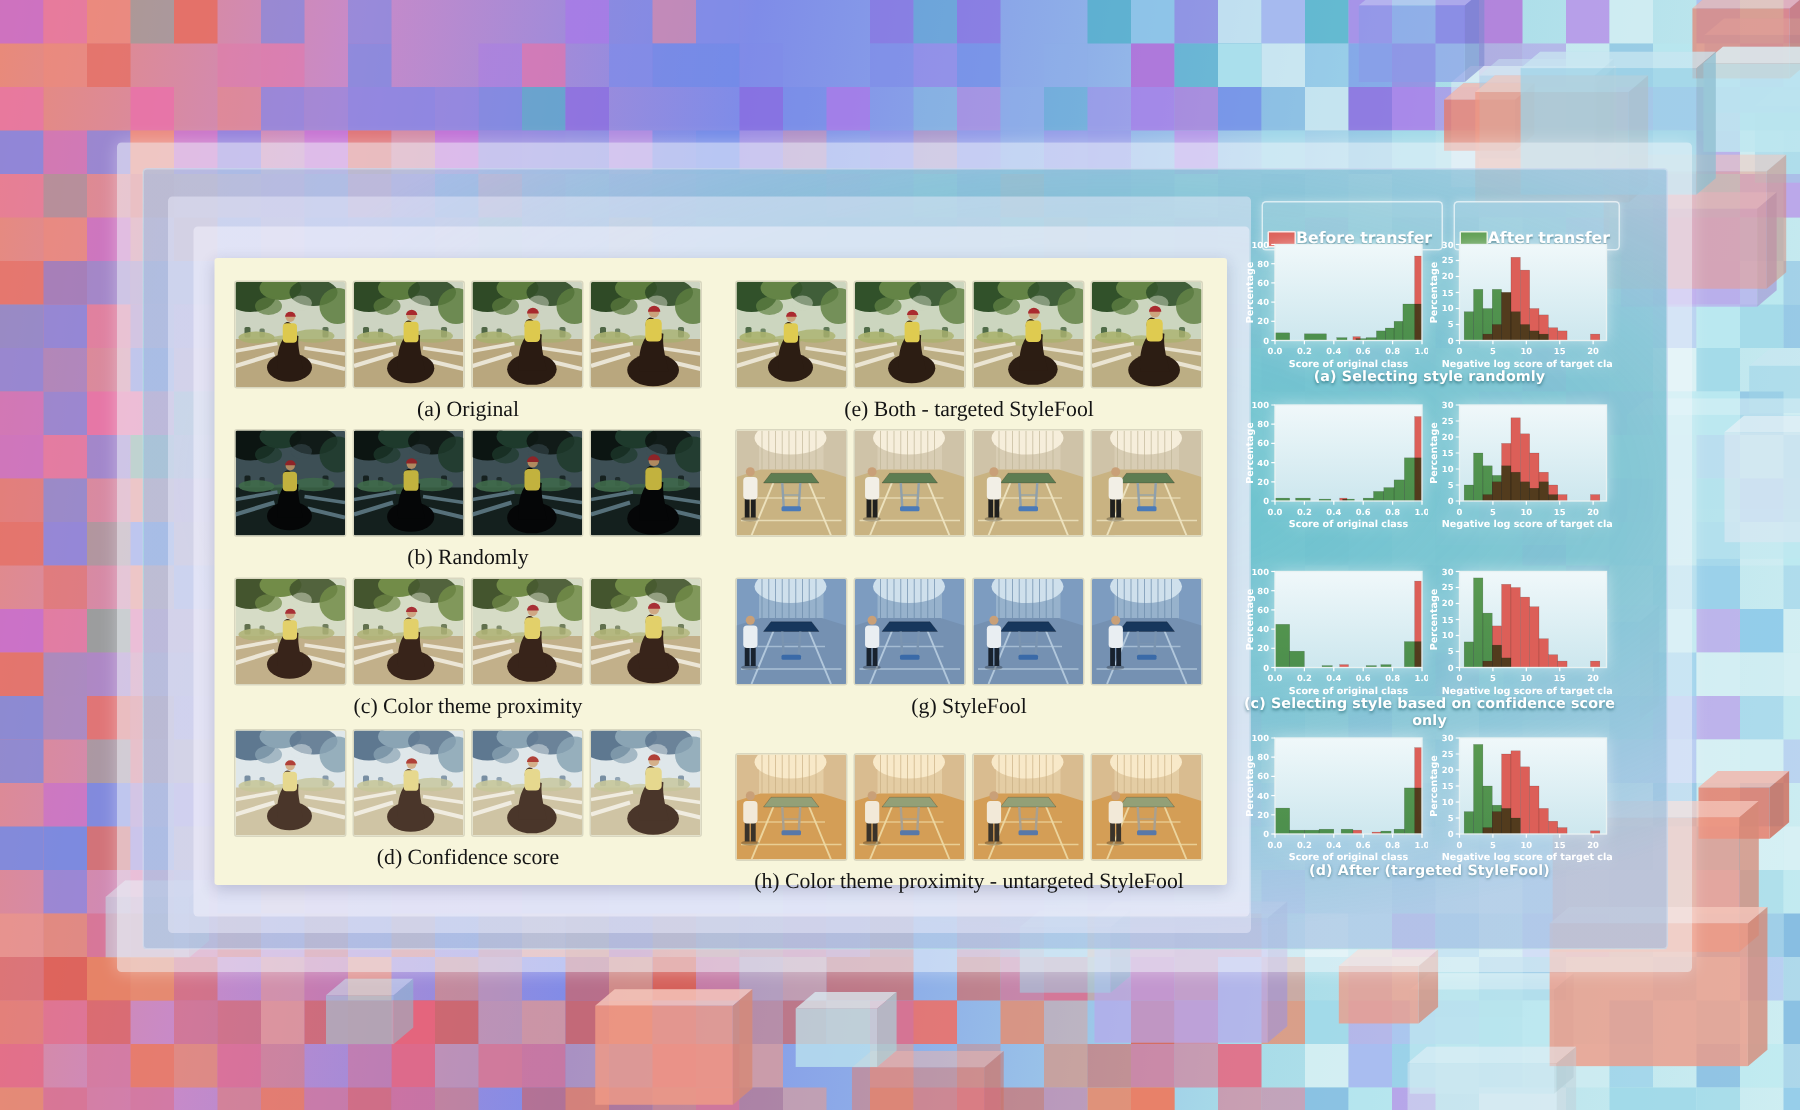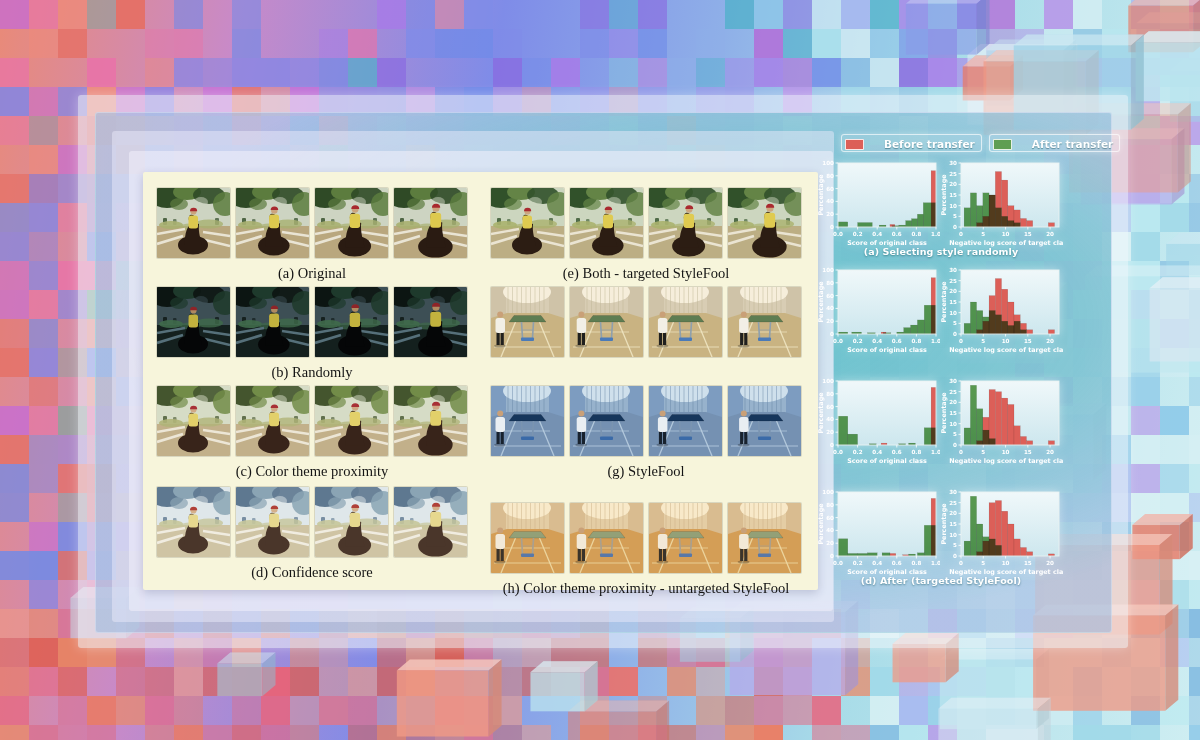--- a/index.html
+++ b/index.html
@@ -19,26 +19,26 @@
   #figure-panel{left:143px;top:172px;width:675px;height:418px;background:#f7f5db;
     box-shadow:0 3px 10px rgba(40,40,90,0.2);border-radius:2px;}
   .fig-row{position:absolute;width:310px;height:95px;}
   .thumb{position:absolute;top:0;width:73px;height:70px;overflow:hidden;border-radius:1px;
     box-shadow:0 0 0 1px rgba(0,0,0,0.12);}
   .thumb svg{display:block;width:73px;height:70px;}
   .fig-caption{position:absolute;width:310px;text-align:center;
     font-family:"Liberation Serif","DejaVu Serif",serif;font-size:14.5px;line-height:17px;color:#141414;}
   #hist-col{position:absolute;left:816px;top:130px;width:256px;height:480px;color:#fff;}
   #legend{position:absolute;left:25px;top:4px;display:flex;gap:7px;}
-  .legend-item{display:flex;align-items:center;gap:20px;padding:3px 6px 1px 3px;
+  .legend-item{display:flex;align-items:center;gap:0;padding:18px 6px 1px 3px;
     border:1px solid rgba(255,255,255,0.65);border-radius:3px;background:rgba(255,255,255,0.14);
     box-shadow:0 0 6px rgba(255,255,255,0.35);}
   .legend-swatch{width:17px;height:9px;border:1px solid rgba(255,255,255,0.85);border-radius:1px;}
   .legend-label{font-size:10.5px;font-weight:bold;text-shadow:0 1px 1px rgba(0,60,70,0.45);white-space:nowrap;}
-  .hist-group{position:absolute;left:0;width:256px;height:110px;}
+  .hist-group{position:absolute;left:12px;width:256px;height:110px;}
   .hist-plot{position:absolute;top:0;filter:drop-shadow(0 0 5px rgba(255,255,255,0.45));}
   .hist-plot svg{display:block;}
   #hist-col svg text{font-family:"DejaVu Sans",sans-serif;fill:#ffffff;font-weight:bold;}
   .hist-caption{position:absolute;left:0;width:250px;text-align:center;font-size:9.5px;font-weight:bold;
     text-shadow:0 1px 2px rgba(0,70,80,0.5);letter-spacing:0.1px;}
 </style>
 </head>
 <body>
 
 <div id="app">
@@ -2507,20 +2507,21 @@
             <line x1="66.55" y1="67" x2="66.55" y2="69.5" stroke="#fff" stroke-width="0.8"></line>
             <text x="66.55" y="76" font-size="5.6" text-anchor="middle">10</text>
             <line x1="88.82" y1="67" x2="88.82" y2="69.5" stroke="#fff" stroke-width="0.8"></line>
             <text x="88.82" y="76" font-size="5.6" text-anchor="middle">15</text>
             <line x1="111.09" y1="67" x2="111.09" y2="69.5" stroke="#fff" stroke-width="0.8"></line>
             <text x="111.09" y="76" font-size="5.6" text-anchor="middle">20</text>
             <text x="71" y="84.5" font-size="6.4" text-anchor="middle">Negative log score of target class</text>
             <text transform="translate(7,35) rotate(-90)" font-size="6.4" text-anchor="middle">Percentage</text>
           </svg>
         </div>
+        <div class="hist-caption" style="top: 86px;">(c) Selecting style based on confidence score only</div>
       </div>
       <div class="hist-group" style="top: 359px;">
         <div class="hist-plot" style="left: 0px;">
           <svg xmlns="http://www.w3.org/2000/svg" width="124" height="92" viewBox="0 0 124 92" style="isolation:isolate">
             <defs>
               <linearGradient id="pgL3" x1="0" y1="0" x2="0" y2="1">
       <stop offset="0" stop-color="#f0f8fa"></stop>
                 <stop offset="1" stop-color="#cde7ee"></stop>
               </linearGradient>
             </defs>

